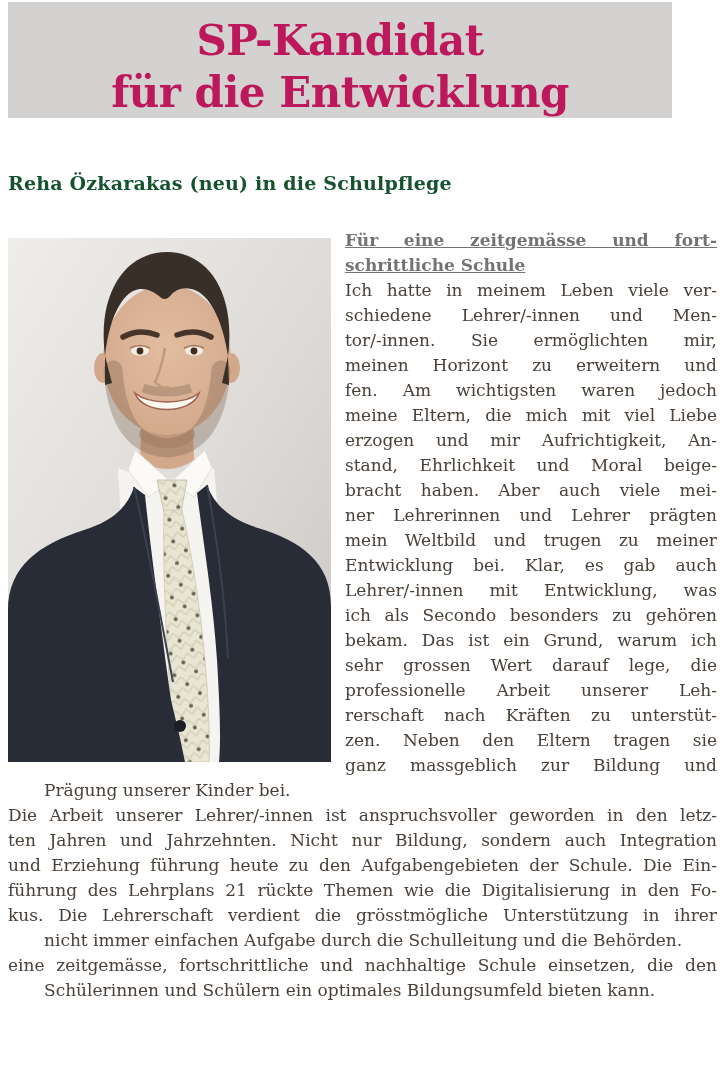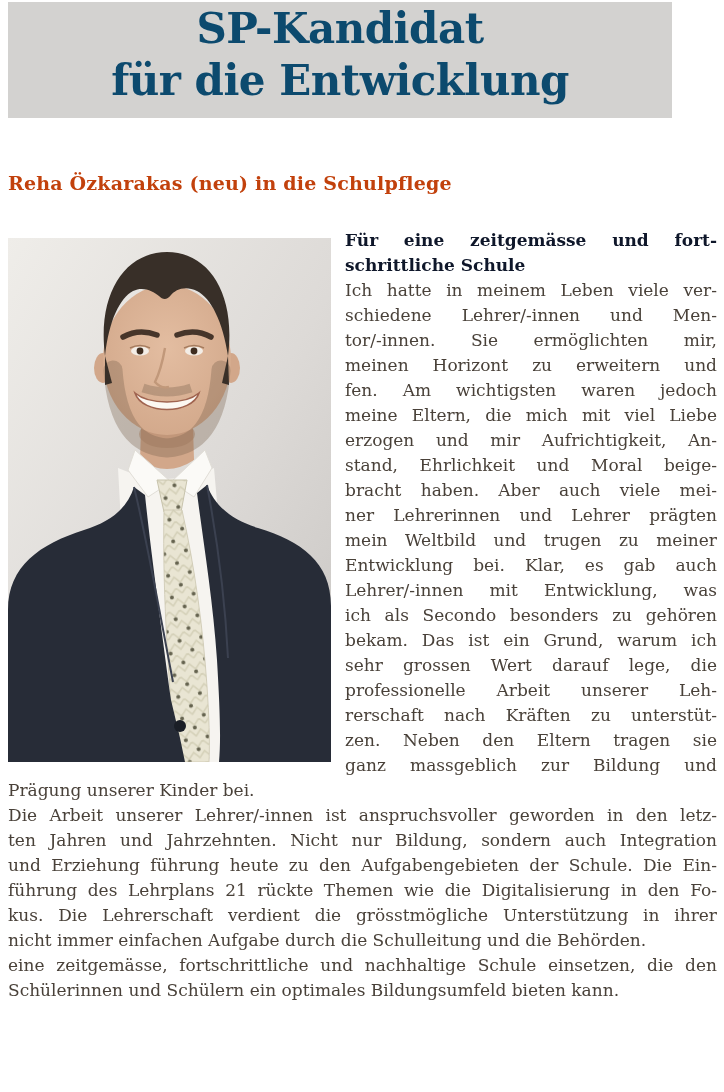--- a/index.html
+++ b/index.html
@@ -16,37 +16,37 @@
   .banner {
     position: absolute;
     left: 8px;
     top: 2px;
     width: 664px;
     height: 116px;
     background: #d3d2d0;
     text-align: center;
   }
   .banner .title {
-    padding-top: 1px;
+    padding-top: 13px;
     font-size: 42px;
     line-height: 52px;
     font-weight: bold;
-    color: #0c4a6e;
+    color: #be185d;
     letter-spacing: -0.5px;
   }
 
   
   .subheading {
     position: absolute;
     left: 8px;
     top: 172px;
     margin: 0;
     font-size: 19px;
     font-weight: bold;
-    color: #c2410c;
+    color: #14532d;
     letter-spacing: 0.2px;
   }
 
   
   .article {
     position: absolute;
     left: 8px;
     top: 228px;
     width: 709px;
     font-size: 17px;
@@ -61,24 +61,26 @@
   }
   .photo svg { display: block; width: 323px; height: 524px; }
 
   .ln {
     text-align: justify;
     text-align-last: justify;
     white-space: normal;
   }
   .ln.ln-end {
     text-align-last: left;
+    margin-left: 36px;
   }
   .ln.ln-bold {
     font-weight: bold;
-    color: #0f172a;
+    color: #737373;
+    text-decoration: underline;
   }
 </style>
 </head>
 <body>
 
 <div class="page">
 
   <header class="banner">
     <div class="title">
       <div>SP-Kandidat</div>

